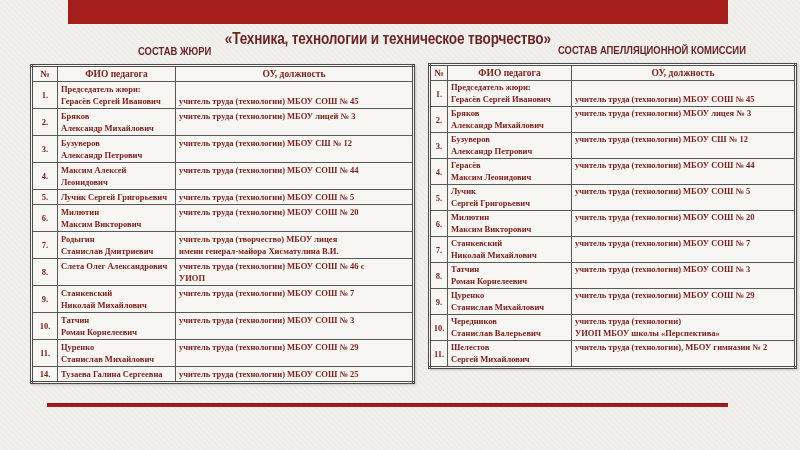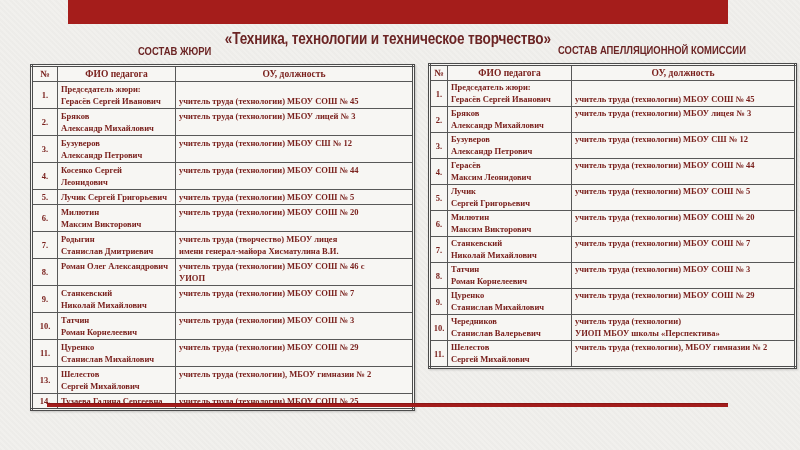--- a/index.html
+++ b/index.html
@@ -111,21 +111,21 @@
               <div>Бузуверов</div>
               <div>Александр Петрович</div>
             </td>
             <td class="ou">
               <div>учитель труда (технологии) МБОУ СШ № 12</div>
             </td>
           </tr>
           <tr>
             <td class="num">4.</td>
             <td class="name">
-              <div>Косенко Сергей</div>
+              <div>Максим Алексей</div>
               <div>Леонидович</div>
             </td>
             <td class="ou">
               <div>учитель труда (технологии) МБОУ СОШ № 44</div>
             </td>
           </tr>
           <tr>
             <td class="num">5.</td>
             <td class="name">
               <div>Лучик Сергей Григорьевич</div>
@@ -151,21 +151,21 @@
               <div>Станислав Дмитриевич</div>
             </td>
             <td class="ou">
               <div>учитель труда (творчество) МБОУ лицея</div>
               <div>имени генерал-майора Хисматулина В.И.</div>
             </td>
           </tr>
           <tr>
             <td class="num">8.</td>
             <td class="name">
-              <div>Роман Олег Александрович</div>
+              <div>Слета Олег Александрович</div>
             </td>
             <td class="ou">
               <div>учитель труда (технологии) МБОУ СОШ № 46 с</div>
               <div>УИОП</div>
             </td>
           </tr>
           <tr>
             <td class="num">9.</td>
             <td class="name">
               <div>Станкевский</div>
@@ -186,30 +186,20 @@
             </td>
           </tr>
           <tr>
             <td class="num">11.</td>
             <td class="name">
               <div>Цуренко</div>
               <div>Станислав Михайлович</div>
             </td>
             <td class="ou">
               <div>учитель труда (технологии) МБОУ СОШ № 29</div>
-            </td>
-          </tr>
-          <tr>
-            <td class="num">13.</td>
-            <td class="name">
-              <div>Шелестов</div>
-              <div>Сергей Михайлович</div>
-            </td>
-            <td class="ou">
-              <div>учитель труда (технологии), МБОУ гимназии № 2</div>
             </td>
           </tr>
           <tr>
             <td class="num">14.</td>
             <td class="name">
               <div>Тузаева Галина Сергеевна</div>
             </td>
             <td class="ou">
               <div>учитель труда (технологии) МБОУ СОШ № 25</div>
             </td>

